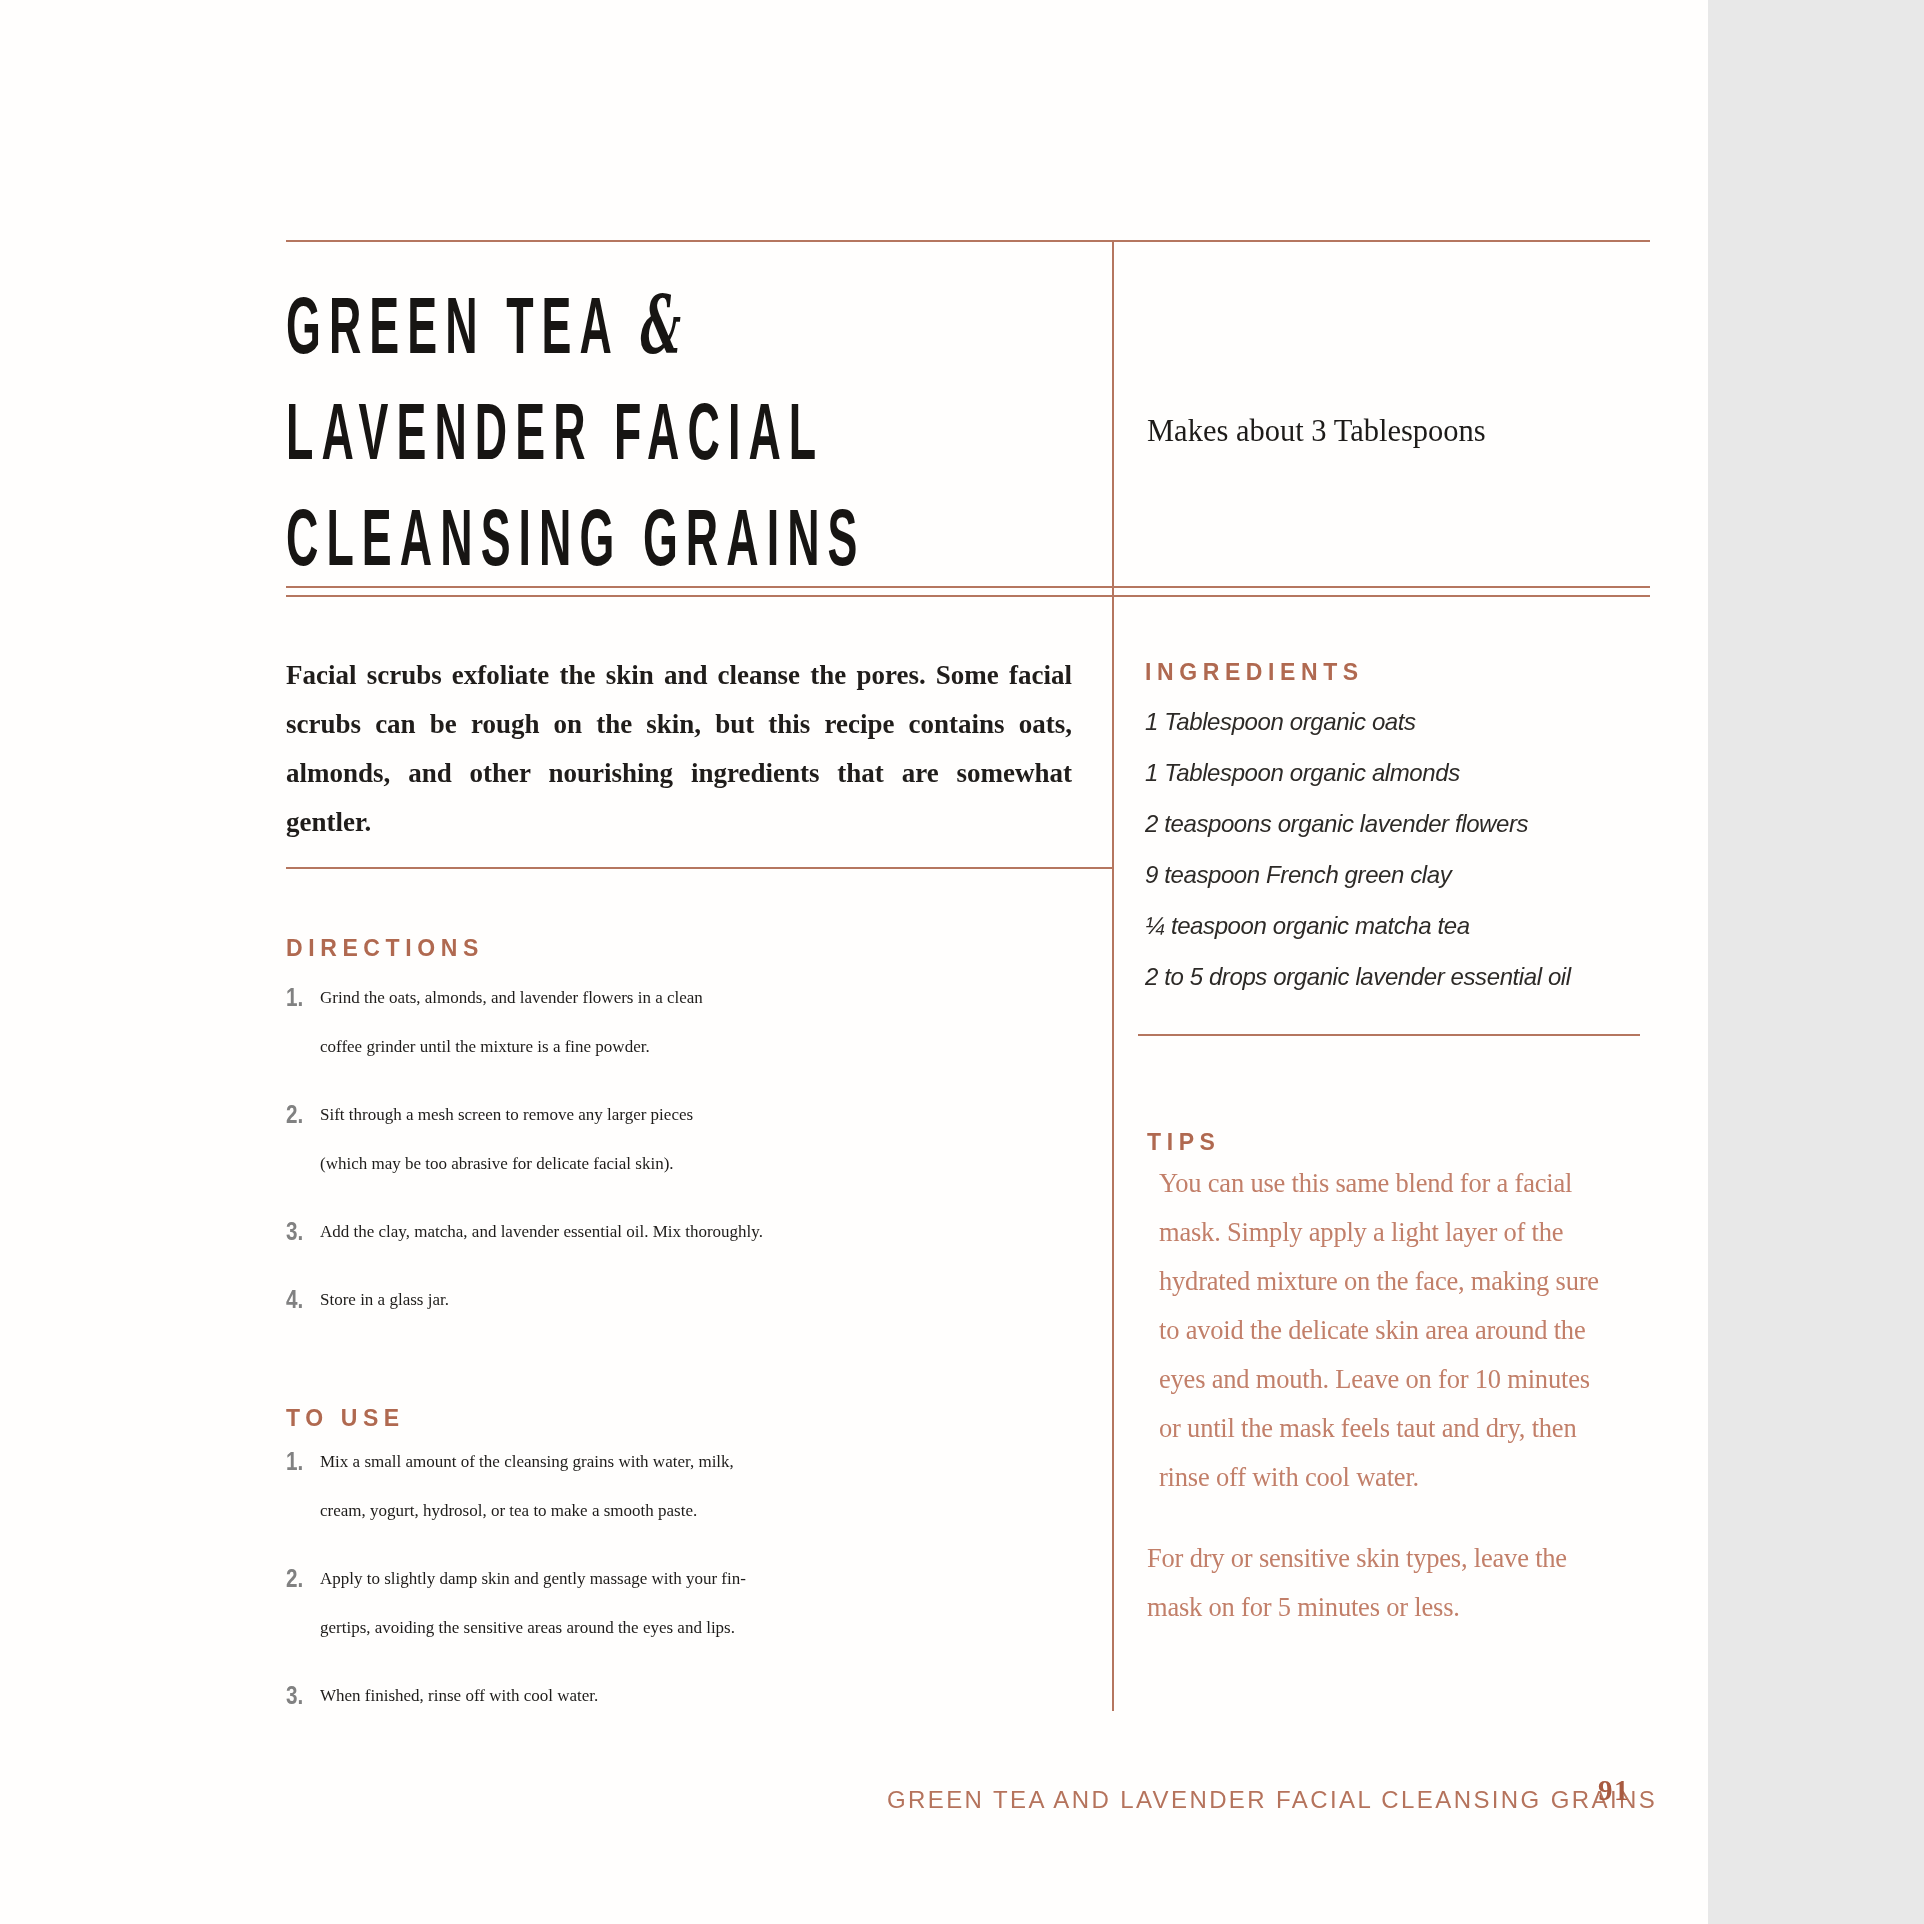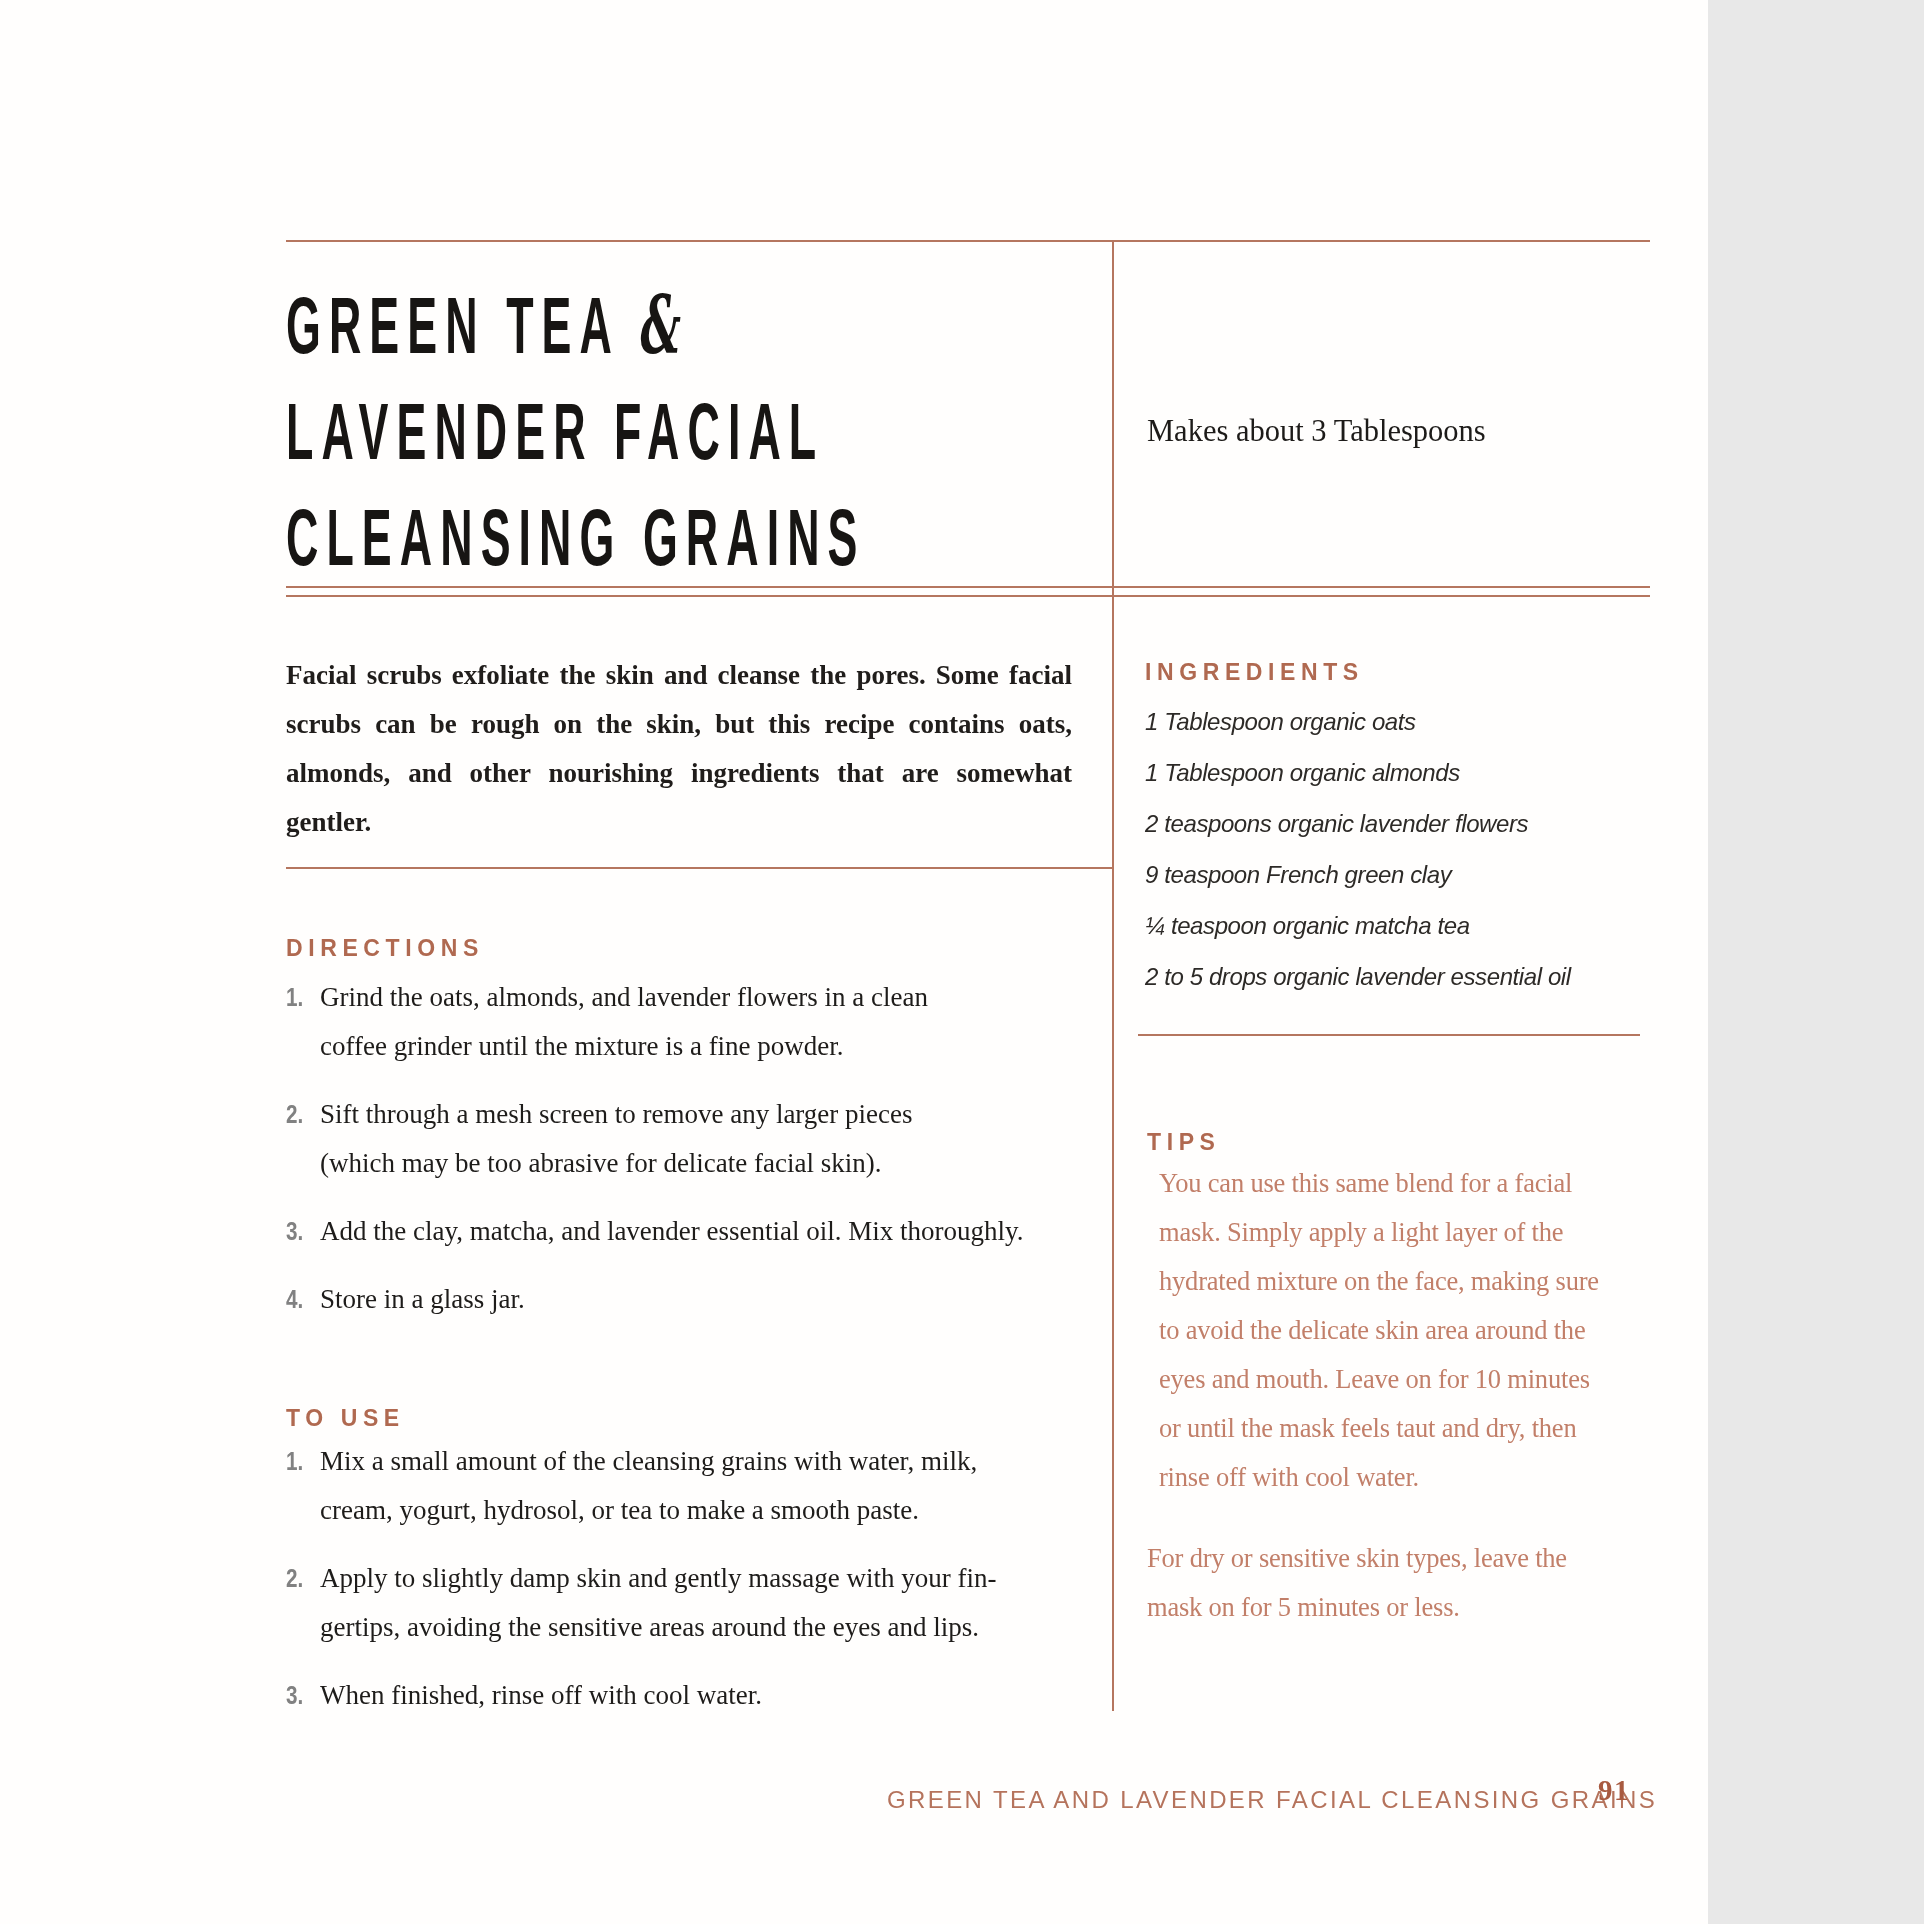--- a/index.html
+++ b/index.html
@@ -50,21 +50,21 @@
   .num-item{display:flex;margin-bottom:19px;}
   .num-item .num{
     flex:0 0 34px;
     font-family:"Liberation Sans", sans-serif;
     font-weight:700;font-size:26.5px;line-height:49px;
     color:#818181;
     transform:scaleX(0.78);
     transform-origin:left top;
   }
   .num-item .txt{
-    font-size:27px;line-height:49px;
+    font-size:17px;line-height:49px;
     white-space:pre-line;
     color:#1e1c1a;
   }
   .ing-list{
     position:absolute;left:1145px;top:696px;width:529px;
     font-family:"Liberation Sans", sans-serif;
     font-size:24px;letter-spacing:-0.4px;
     color:#2d2a27;
   }
   .ing-item{height:51px;line-height:51px;white-space:nowrap;font-style:italic;}

